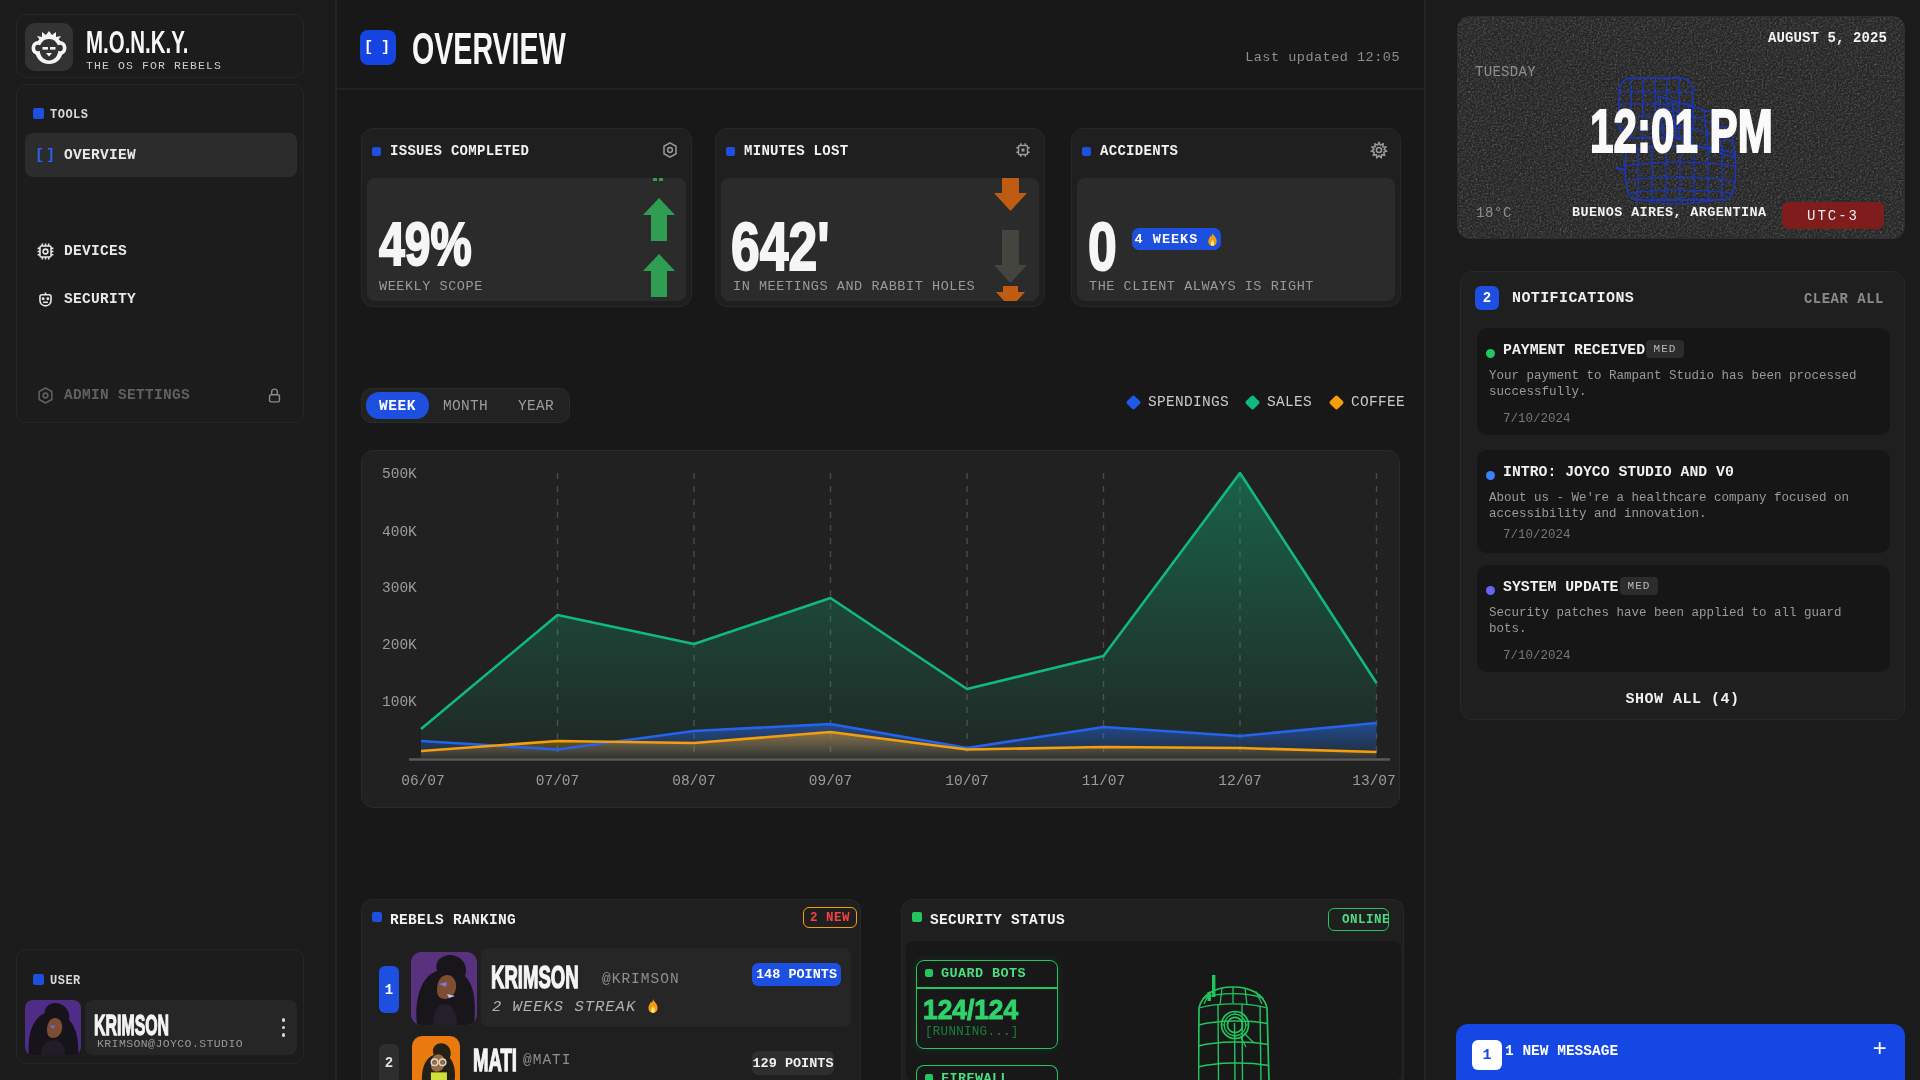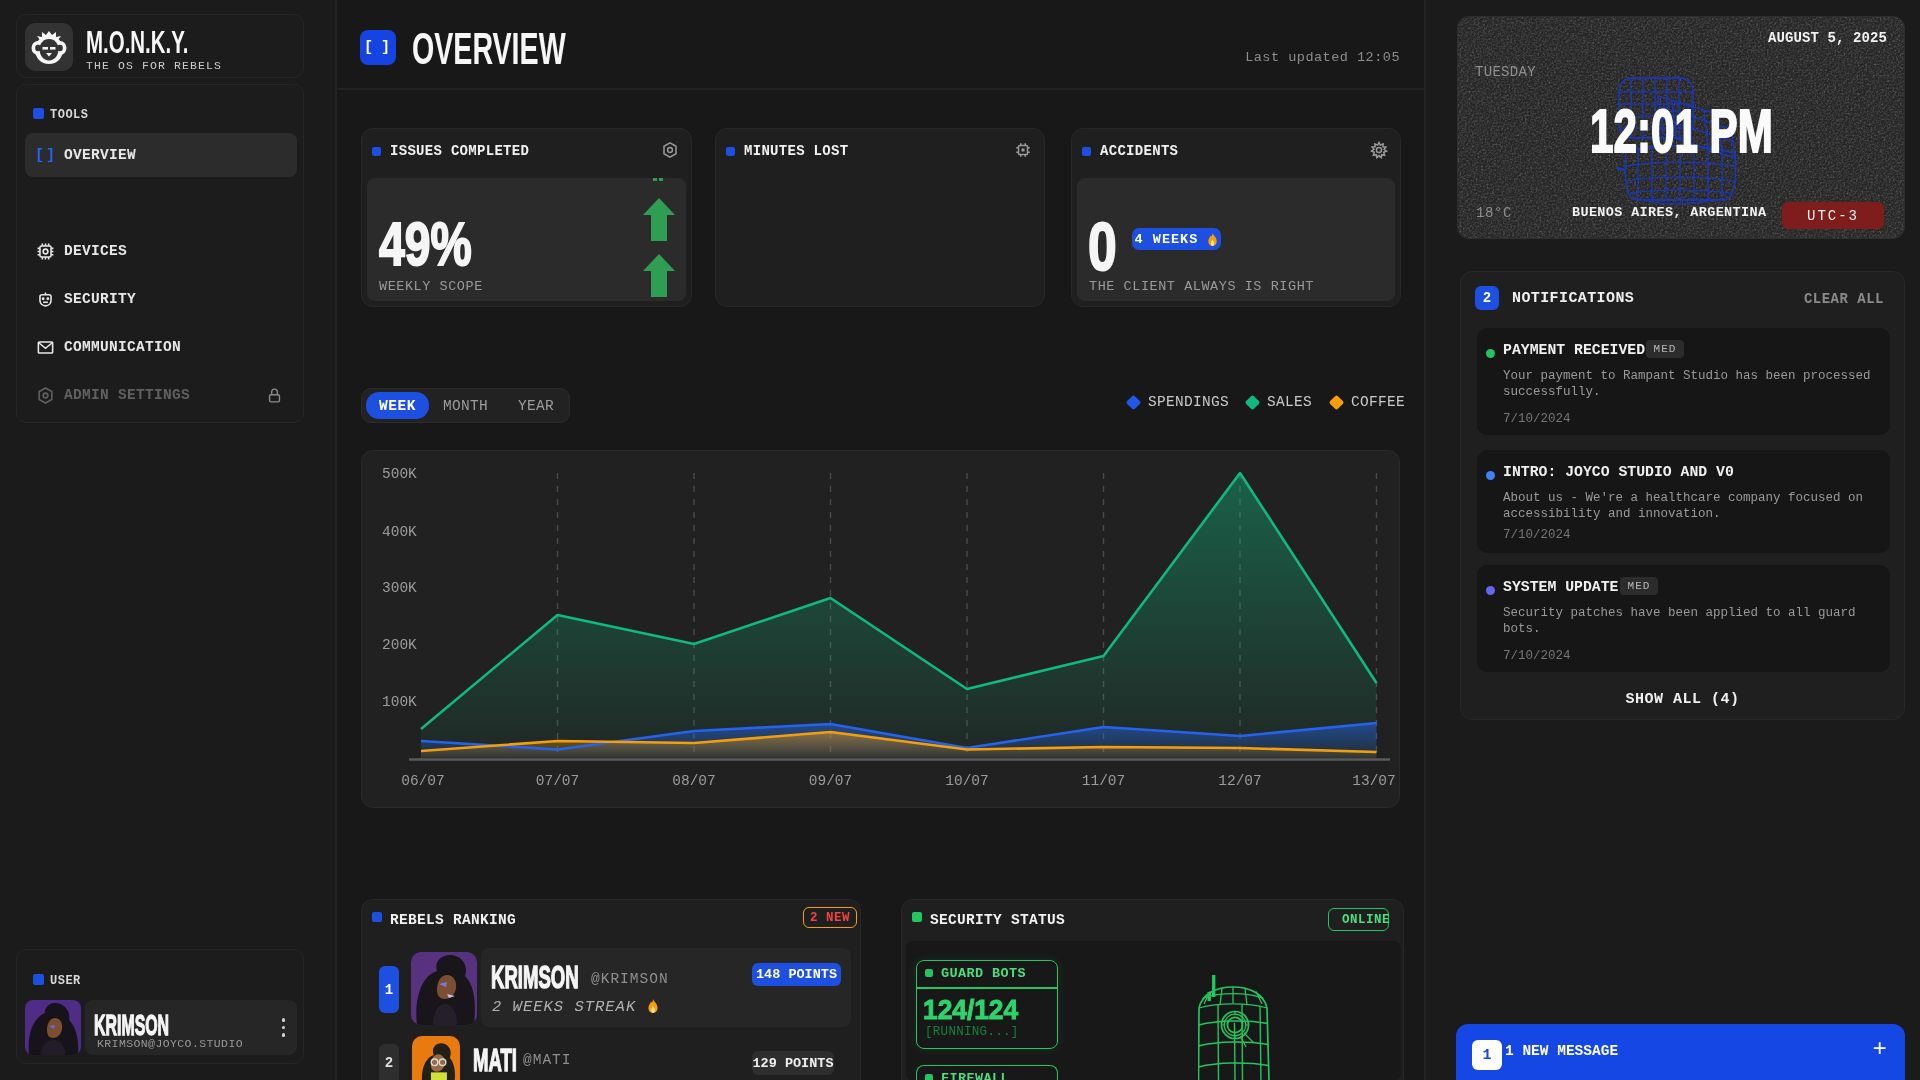--- a/index.html
+++ b/index.html
@@ -62,21 +62,21 @@
 .bhdr { position:absolute; top:12px; left:10px; display:flex; align-items:flex-start; }
 .bhdr .t { margin-left:8px; font-size:14.5px; font-weight:700; letter-spacing:0.3px; color:#f2f2f2; }
 
 
 #clockcard { left:1457px; top:16px; width:448px; height:223px; background:#262626; border:1px solid #2e2e2e; border-radius:12px; overflow:hidden; }
 #notifcard { left:1460px; top:271px; width:445px; height:449px; background:#1f1f1f; border:1px solid #282828; border-radius:12px; }
 .nitem { position:absolute; left:16px; width:413px; background:#161616; border-radius:10px; }
 .nitem .dot { position:absolute; left:9px; top:21px; width:9px; height:9px; border-radius:50%; }
 .nitem .tt { position:absolute; left:26px; top:14px; font-size:14.8px; font-weight:700; color:#f0f0f0; letter-spacing:0px; }
 .nitem .med { position:absolute; top:12px; width:38px; height:18px; background:#2c2c2c; border-radius:4px; font-size:11px; color:#b8b8b8; letter-spacing:1px; display:flex; align-items:center; justify-content:center; }
-.nitem .dsc { position:absolute; left:26px; top:41px; font-size:12.5px; line-height:15.6px; color:#9a9a9a; width:372px; }
+.nitem .dsc { position:absolute; left:12px; top:41px; font-size:12.5px; line-height:15.6px; color:#9a9a9a; width:372px; }
 .nitem .dt { position:absolute; left:26px; font-size:12.5px; color:#767676; }
 #msgbar { left:1456px; top:1024px; width:449px; height:56px; background:#1547e5; border-radius:12px 12px 0 0; }
 </style>
 </head>
 <body>
 <div class="abs" id="sidebar"></div>
 <div class="abs" id="main"></div>
 <div class="abs" id="right"></div>
 <div class="abs" id="vline1"></div>
 <div class="abs" id="vline2"></div>
@@ -123,29 +123,20 @@
     <div class="ic">
         <svg width="19" height="19" viewBox="0 0 24 24" fill="none" stroke="#e8e8e8" stroke-width="2">
           <path d="M12 3v3M5 8.5 C5 7 6 6 7.5 6 H16.5 C18 6 19 7 19 8.5 V13 C19 17 16 20 12 20 C8 20 5 17 5 13 Z"></path>
           <circle cx="9" cy="11" r="0.8" fill="#e8e8e8"></circle>
           <circle cx="15" cy="11" r="0.8" fill="#e8e8e8"></circle>
           <path d="M9 15.5h6"></path>
         </svg>
       </div>
     <div class="lbl">SECURITY</div>
   </div>
-  <div class="menuitem" style="top:240px;">
-    <div class="ic">
-        <svg width="19" height="19" viewBox="0 0 24 24" fill="none" stroke="#e8e8e8" stroke-width="2">
-          <rect x="3" y="5" width="18" height="14" rx="1"></rect>
-          <path d="M3.5 6 L12 13 L20.5 6"></path>
-        </svg>
-      </div>
-    <div class="lbl">COMMUNICATION</div>
-  </div>
   <div class="menuitem" style="top:288px;">
     <div class="ic">
         <svg width="19" height="19" viewBox="0 0 24 24" fill="none" stroke="#606060" stroke-width="2">
           <path d="M12 2.5 L20 7 V17 L12 21.5 L4 17 V7 Z"></path>
           <circle cx="12" cy="12" r="3"></circle>
         </svg>
       </div>
     <div class="lbl" style="color:#606060;">ADMIN SETTINGS</div>
     <svg style="position:absolute; right:14px;" width="17" height="17" viewBox="0 0 24 24" fill="none" stroke="#8a8a8a" stroke-width="2">
         <rect x="5" y="11" width="14" height="10" rx="2"></rect>
@@ -209,20 +200,29 @@
 <div class="stat" style="left:715px; width:330px;">
   <div class="hdr">
       <div class="bsq"></div>
       <div class="t">MINUTES LOST</div>
     </div>
   <svg class="gearic" viewBox="0 0 24 24" fill="none" stroke="currentColor" stroke-width="2">
       <rect x="6" y="6" width="12" height="12" rx="1.5"></rect>
       <rect x="10" y="10" width="4" height="4" fill="currentColor" stroke="none"></rect>
       <path d="M9 3v3M15 3v3M9 18v3M15 18v3M3 9h3M3 15h3M18 9h3M18 15h3"></path>
     </svg>
+  <div class="inner">
+    <div class="big disp stk2" style="left:10px; top:29px; font-size:68px;">642'</div>
+    <div class="cap">IN MEETINGS AND RABBIT HOLES</div>
+    <svg style="position:absolute; right:10px; top:0px;" width="37" height="130" viewBox="0 0 37 130">
+      <polygon points="18.5,33 35,15 27,15 27,0 10,0 10,15 2,15" fill="#bf5b12"></polygon>
+      <polygon points="18.5,105 35,87 27,87 27,52 10,52 10,87 2,87" fill="#4a4a44" opacity="0.85"></polygon>
+      <polygon points="18.5,130 33,114 26,114 26,108 11,108 11,114 4,114" fill="#bf5b12"></polygon>
+    </svg>
+  </div>
 </div>
 <div class="stat" style="left:1071px; width:330px;">
   <div class="hdr">
       <div class="bsq"></div>
       <div class="t">ACCIDENTS</div>
     </div>
   <svg class="gearic" viewBox="0 0 24 24" fill="none" stroke="currentColor" stroke-width="2">
       <path d="M12 2 L13.8 5.5 L17.5 3.8 L17.2 7.8 L21.2 8 L18.8 11.2 L22 13.5 L18.3 15 L19.5 19 L15.6 18.2 L15 22.2 L12 19.5 L9 22.2 L8.4 18.2 L4.5 19 L5.7 15 L2 13.5 L5.2 11.2 L2.8 8 L6.8 7.8 L6.5 3.8 L10.2 5.5 Z"></path>
       <circle cx="12" cy="12" r="3.4"></circle>
     </svg>
@@ -318,21 +318,21 @@
       <rect width="66" height="73" fill="#58317f"></rect>
       <path d="M6 73 C3 48 10 24 26 19 C23 10 30 3 39 3 C50 3 58 13 54 24 C64 34 65 52 63 73 Z" fill="#18151b"></path>
       <path d="M26 38 C26 28 31 23 36 23 C42 23 46 29 45 36 C44 43 39 47 34 47 C29 47 26 44 26 38 Z" fill="#7d4e32"></path>
       <path d="M28 32 L36 30 L35 35 Z" fill="#7a7ae0"></path>
       <path d="M36 42 L44 44 L38 46 Z" fill="#c9c0f0"></path>
       <path d="M22 73 C22 60 27 52 34 52 C41 52 46 60 46 73 Z" fill="#241f2b"></path>
     </svg>
   </div>
   <div class="abs" style="left:119px; top:48px; width:370px; height:79px; background:#262626; border-radius:8px;">
     <div class="disp" style="position:absolute; left:10px; top:11px; font-size:32px; color:#f5f5f5; transform:scaleX(0.58); transform-origin:left top; -webkit-text-stroke:1.4px #f5f5f5;">KRIMSON</div>
-    <div style="position:absolute; left:110px; top:23px; font-size:14.5px; color:#8f8f8f; letter-spacing:1px;">@KRIMSON</div>
+    <div style="position:absolute; left:121px; top:23px; font-size:14.5px; color:#8f8f8f; letter-spacing:1px;">@KRIMSON</div>
     <div style="position:absolute; left:11px; top:50px; font-size:15.5px; font-style:italic; color:#b2b2b2; letter-spacing:1px;">2 WEEKS STREAK <svg width="12" height="14" viewBox="0 0 12 14" style="vertical-align:-2px;">
           <path d="M6 0 C7 3 10 4 10.5 8 C11 11 9 14 6 14 C3 14 1 11 1.5 8 C2 5 3.5 4.5 4 2.5 C4.8 3.8 5.6 4.2 6 0Z" fill="#f59e0b"></path>
           <path d="M6 7 C7 9 8 9.5 7.8 11.5 C7.6 13 7 14 6 14 C5 14 4.4 13 4.2 11.5 C4 10 5.2 9 6 7Z" fill="#fde68a"></path>
         </svg></div>
     <div style="position:absolute; left:271px; top:15px; width:89px; height:23px; background:#1d4fe0; border-radius:6px; color:#fff; font-size:13.5px; font-weight:700; display:flex; align-items:center; justify-content:center; letter-spacing:0px; white-space:nowrap;">148 POINTS</div>
   </div>
   <div class="abs" style="left:17px; top:144px; width:20px; height:37px; background:#2e2e2e; border-radius:6px 6px 0 0; color:#e0e0e0; font-size:14px; font-weight:700; display:flex; align-items:center; justify-content:center;">2</div>
   <div class="abs" style="left:50px; top:136px; width:48px; height:45px; border-radius:10px 10px 0 0; overflow:hidden;">
     <svg width="48" height="48" viewBox="0 0 66 66">
       <rect width="66" height="66" fill="#e87a10"></rect>

